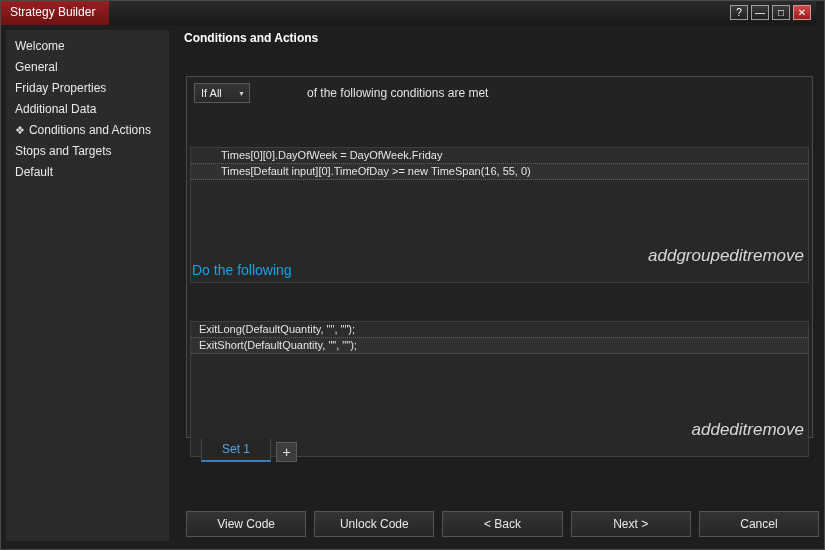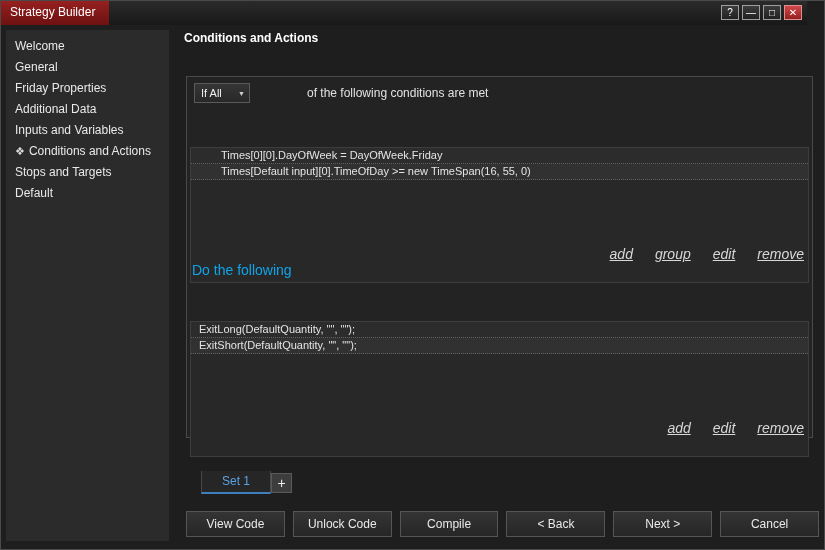--- a/index.html
+++ b/index.html
@@ -1,19 +1,19 @@
 <!DOCTYPE html>
 <html><head>
 <meta charset="utf-8">
 <style>
   html,body{margin:0;padding:0;background:#0e0e0e;font-family:"Liberation Sans",sans-serif;}
   #window{position:relative;width:825px;height:550px;background:#1e1e1e;border:1px solid #4a4a4a;box-sizing:border-box;overflow:hidden;}
 
   
-  .titlebar{position:absolute;top:0;left:0;right:17px;height:24px;background:linear-gradient(#2b2b2b,#181818);}
+  .titlebar{position:absolute;top:0;left:0;right:8px;height:24px;background:linear-gradient(#2b2b2b,#181818);}
   .title-chip{position:absolute;left:0;top:0;height:24px;line-height:23px;padding:0 14px 0 9px;background:linear-gradient(#962020,#6e1111);color:#fff;font-size:12px;}
   .win-controls{position:absolute;right:5px;top:4px;display:flex;gap:3px;}
   .wbtn{width:18px;height:15px;line-height:13px;text-align:center;font-size:10px;color:#fff;background:linear-gradient(#3c3c3c,#222);border:1px solid #9f9f9f;box-sizing:border-box;cursor:pointer;}
   .wbtn.close{background:linear-gradient(#d24848,#941f1f);border-color:#dd9090;}
 
   
   .sidebar{position:absolute;left:5px;top:29px;width:163px;height:511px;background:#2b2b2b;padding-top:6px;box-sizing:border-box;}
   .side-item{height:21px;line-height:21px;padding-left:9px;font-size:12px;color:#e9e9e9;cursor:pointer;white-space:nowrap;}
   .side-item .diamond{margin-right:4px;font-size:11px;color:#dcdcdc;}
 
@@ -29,28 +29,28 @@
   .dd-label{font-size:12px;color:#e2e2e2;margin-left:48px;}
 
   .list{position:absolute;left:3px;right:3px;background:#282828;border:1px solid #3d3d3d;box-sizing:border-box;overflow:hidden;margin-top:41px;}
   .list.conditions{top:29px;height:136px;}
   .list.actions{top:203px;height:136px;}
   .row{height:16px;line-height:15px;font-size:11px;color:#e4e4e4;border-bottom:1px dotted #626262;background:#2c2c2c;box-sizing:border-box;cursor:default;white-space:nowrap;}
   .row.alt{background:#313131;}
   .row.indent{padding-left:30px;}
   .list.actions .row{padding-left:8px;}
 
-  .links{position:absolute;display:flex;gap:22px;font-size:14px;font-style:italic;color:#d8d8d8;text-decoration:underline;}
+  .links{position:absolute;display:flex;gap:0;font-size:17px;font-style:italic;color:#d8d8d8;}
   .cond-links{right:8px;top:169px;}
   .act-links{right:8px;top:343px;}
   .link{cursor:pointer;}
   .do-label{position:absolute;left:5px;top:185px;font-size:14px;color:#0ea5e9;}
 
   
-  .tabs{position:absolute;left:200px;top:438px;display:flex;align-items:center;margin-top:32px;}
+  .tabs{position:absolute;left:200px;top:438px;display:flex;align-items:flex-end;gap:5px;}
   .tab{cursor:pointer;}
   .tab.selected{width:70px;height:23px;line-height:21px;text-align:center;font-size:12px;color:#5aa2e4;background:#262626;border:1px solid #4a4a4a;border-top:none;border-bottom:2px solid #3f7fc0;box-sizing:border-box;}
   .tab.add{margin-top:1px;width:21px;height:20px;line-height:18px;text-align:center;font-size:14px;color:#f0f0f0;background:#3d3d3d;border:1px solid #5a5a5a;box-sizing:border-box;}
 
   
   .btn-row{position:absolute;left:185px;top:510px;width:633px;display:flex;gap:8px;}
   .btn{flex:1;height:26px;background:linear-gradient(#343434,#262626);border:1px solid #555555;color:#e9e9e9;font-size:12px;font-family:inherit;cursor:pointer;}
 </style>
 </head>
 <body>
@@ -65,21 +65,20 @@
       <div class="wbtn">□</div>
       <div class="wbtn close">✕</div>
     </div>
   </div>
 
   <div class="sidebar">
     <div class="side-item"><span>Welcome</span></div>
     <div class="side-item"><span>General</span></div>
     <div class="side-item"><span>Friday Properties</span></div>
     <div class="side-item"><span>Additional Data</span></div>
-    <div class="side-item"><span>Inputs and Variables</span></div>
     <div class="side-item selected">
       <span class="diamond">❖</span><span>Conditions and Actions</span>
     </div>
     <div class="side-item"><span>Stops and Targets</span></div>
     <div class="side-item"><span>Default</span></div>
   </div>
 
   <div class="heading">Conditions and Actions</div>
 
   <div class="tabpage">
@@ -119,19 +118,18 @@
   </div>
 
   <div class="tabs">
     <div class="tab selected">Set 1</div>
     <div class="tab add">+</div>
   </div>
 
   <div class="btn-row">
     <button class="btn">View Code</button>
     <button class="btn">Unlock Code</button>
-    <button class="btn">Compile</button>
     <button class="btn">&lt; Back</button>
     <button class="btn">Next &gt;</button>
     <button class="btn">Cancel</button>
   </div>
 
 </div>
 
 </body></html>

